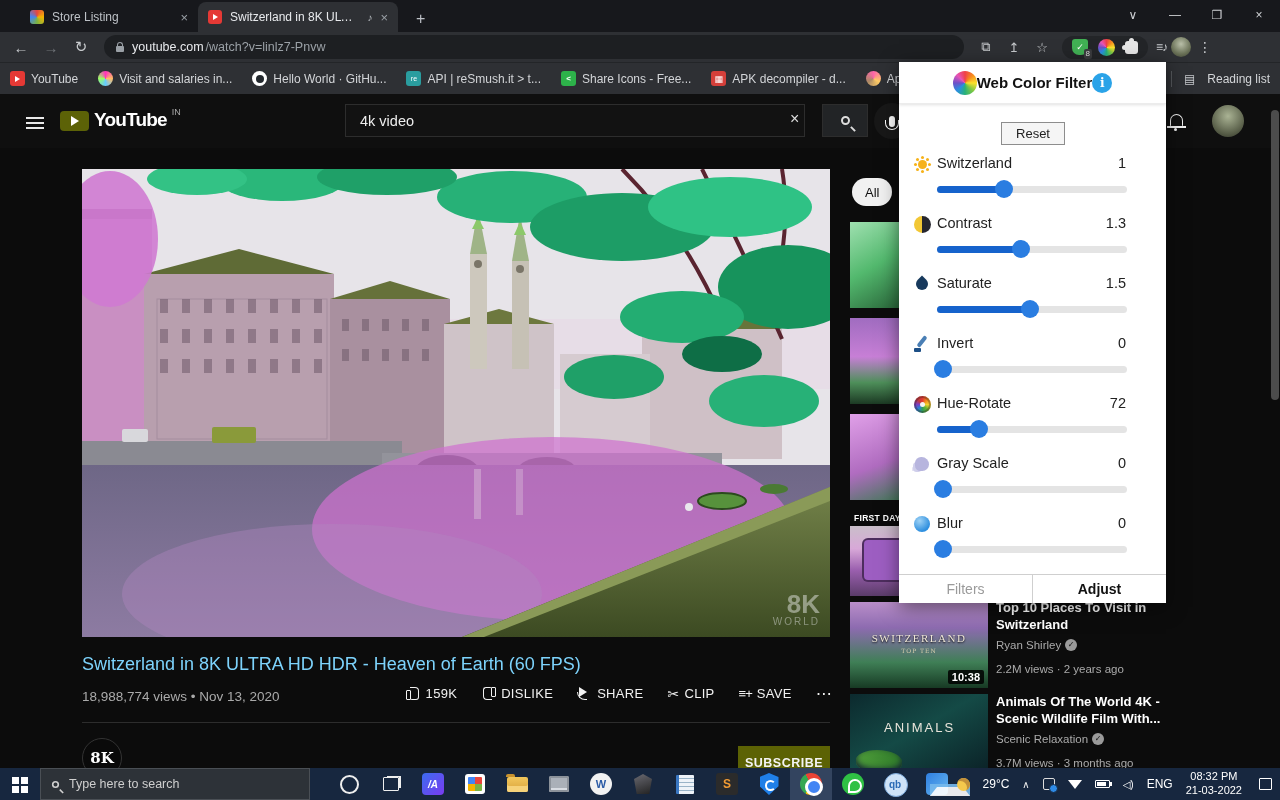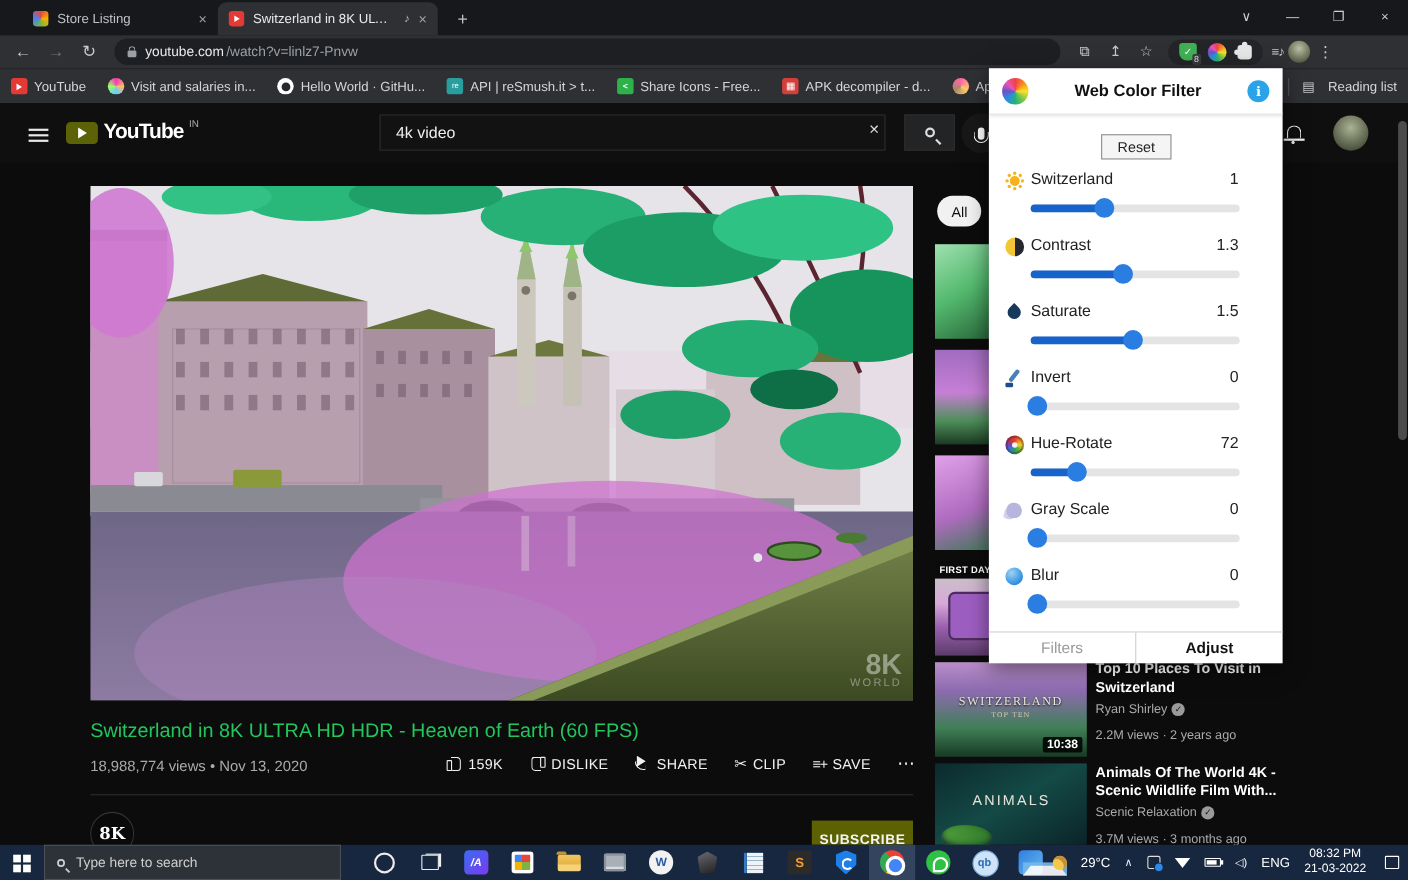--- a/index.html
+++ b/index.html
@@ -81,21 +81,21 @@
   .bell::after{content:"";position:absolute;left:-4px;right:-4px;bottom:-2px;height:1.6px;background:#efefef}
   .bell::before{content:"";position:absolute;left:3px;bottom:-5px;width:3px;height:3px;border-radius:50%;background:#efefef}
   .yt-avatar{position:absolute;left:1212px;top:11px;width:32px;height:32px;border-radius:50%;background:radial-gradient(circle at 50% 35%,#aab394,#5a604a 65%,#2e3226)}
   .yt-scrollbar{position:absolute;right:1px;top:16px;width:8px;height:290px;background:#4c4c4c;border-radius:4px}
 
   .player{position:absolute;left:82px;top:75px;width:748px;height:468px;background:#111;overflow:hidden}
   .wm{position:absolute;right:10px;top:422px;text-align:right;line-height:1;opacity:.55}
   .wm-top{color:#d6d9d2;font-size:26px;font-weight:bold;font-family:"Liberation Sans",sans-serif}
   .wm-bot{color:#c8ccc4;font-size:10px;letter-spacing:2px}
 
-  .v-title{position:absolute;left:82px;top:560px;width:740px;color:#22c55e;font-size:18px}
+  .v-title{position:absolute;left:82px;top:560px;width:740px;color:#7dd3fc;font-size:18px}
   .v-meta{position:absolute;left:82px;top:595px;color:#aaa;font-size:13.5px}
   .v-actions{position:absolute;left:420px;top:590px;width:412px;display:flex;align-items:center;justify-content:flex-end;gap:24px;color:#f1f1f1;font-size:13px;font-weight:500;letter-spacing:.3px}
   .act{display:flex;align-items:center;gap:5px}
   .tup{width:15px;height:13px;position:relative;flex:none}
   .tup::before{content:"";position:absolute;left:0;bottom:0;width:3px;height:8px;border:1.4px solid #f1f1f1;border-radius:1px}
   .tup::after{content:"";position:absolute;left:4px;bottom:0;width:8px;height:11px;border:1.4px solid #f1f1f1;border-left:none;border-radius:0 4px 3px 2px}
   .tdown{transform:rotate(180deg)}
   .sharrow{width:15px;height:12px;position:relative;flex:none}
   .sharrow::before{content:"";position:absolute;right:0;top:-1px;border:5px solid transparent;border-left:8px solid #f1f1f1}
   .sharrow::after{content:"";position:absolute;left:0;bottom:0;width:9px;height:7px;border:1.6px solid #f1f1f1;border-right:none;border-top:none;border-radius:0 0 0 8px}
@@ -127,21 +127,21 @@
   .animals-title{position:absolute;left:34px;top:26px;color:#e8e4da;font-family:Liberation Sans, sans-serif;font-size:13px;letter-spacing:2px}
   .tiger{position:absolute;left:6px;bottom:8px;width:46px;height:22px;border-radius:50% 60% 40% 50%;background:linear-gradient(90deg,#4f9e3a,#2f7a2a);box-shadow:inset 0 -3px 6px #123}
   .duration{position:absolute;right:4px;bottom:4px;background:rgba(0,0,0,.85);color:#fff;font-size:11px;font-weight:bold;padding:1px 4px;border-radius:2px}
   .sb-text{position:absolute;left:996px;width:172px;color:#fff}
   .sb-title{font-size:13px;font-weight:bold;line-height:1.3}
   .sb-channel{margin-top:5px;color:#aaa;font-size:11.5px;display:flex;align-items:center;gap:4px}
   .sb-meta{margin-top:12px;color:#aaa;font-size:11.5px}
 
   
   .popup{position:absolute;left:899px;top:62px;width:267px;height:541px;background:#fff;box-shadow:0 4px 18px rgba(0,0,0,.5);z-index:50;color:#1b1b1b}
-  .popup-head{position:absolute;left:0;top:0;width:100%;height:42px;display:flex;align-items:center;justify-content:space-between;padding:0 12px;border-bottom:1px solid #ececec;box-shadow:0 1px 3px rgba(0,0,0,.12)}
+  .popup-head{position:absolute;left:0;top:0;width:100%;height:42px;display:flex;align-items:center;justify-content:center;padding:0 12px;border-bottom:1px solid #ececec;box-shadow:0 1px 3px rgba(0,0,0,.12)}
   .popup-title{font-size:15px;font-weight:bold;color:#111}
   .wheel-lg{width:24px;height:24px;border-radius:50%;background:conic-gradient(#ef4048,#f78c1e,#fbe12c,#7ec843,#27b07a,#2a8fe0,#6d51c8,#e754b8,#ef4048)}
   .info{width:20px;height:20px;border-radius:50%;background:#2aa3e8;color:#fff;font:bold 12px "DejaVu Serif",serif;display:flex;align-items:center;justify-content:center}
   .reset{position:absolute;left:102px;top:60px;width:64px;height:23px;background:#f5f5f5;border:1px solid #8d8d8d;color:#222;font-size:13px;display:flex;align-items:center;justify-content:center}
   .sliders{position:absolute;left:0;top:84px;width:100%}
   .srow{position:relative;height:60px}
   .sicon{position:absolute;left:10px;top:7px;width:26px;height:22px;display:flex;align-items:center;justify-content:center}
   .slabel{position:absolute;left:38px;top:9px;font-size:14.5px;color:#222}
   .svalue{position:absolute;right:40px;top:9px;font-size:14.5px;color:#222}
   .strack{position:absolute;left:38px;top:40px;width:190px;height:7px;background:#e4e4e4;border-radius:4px}

